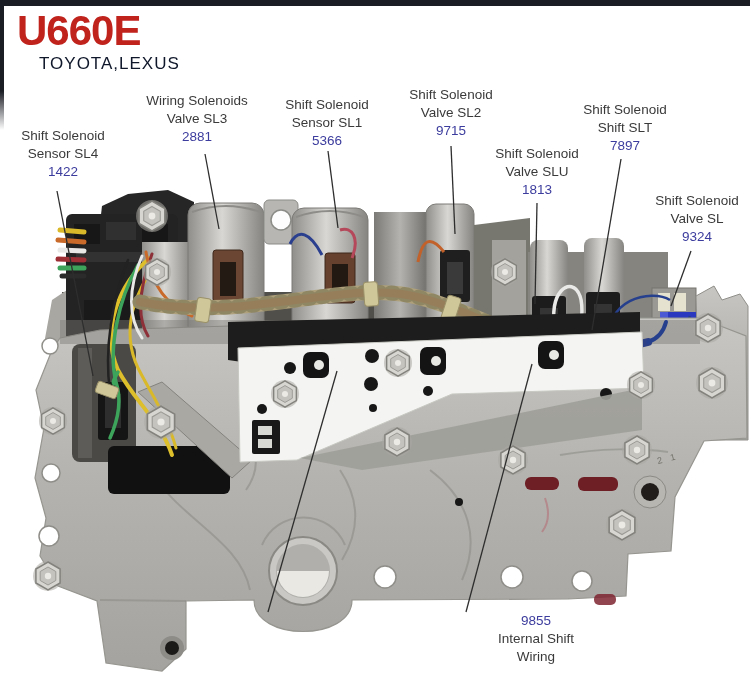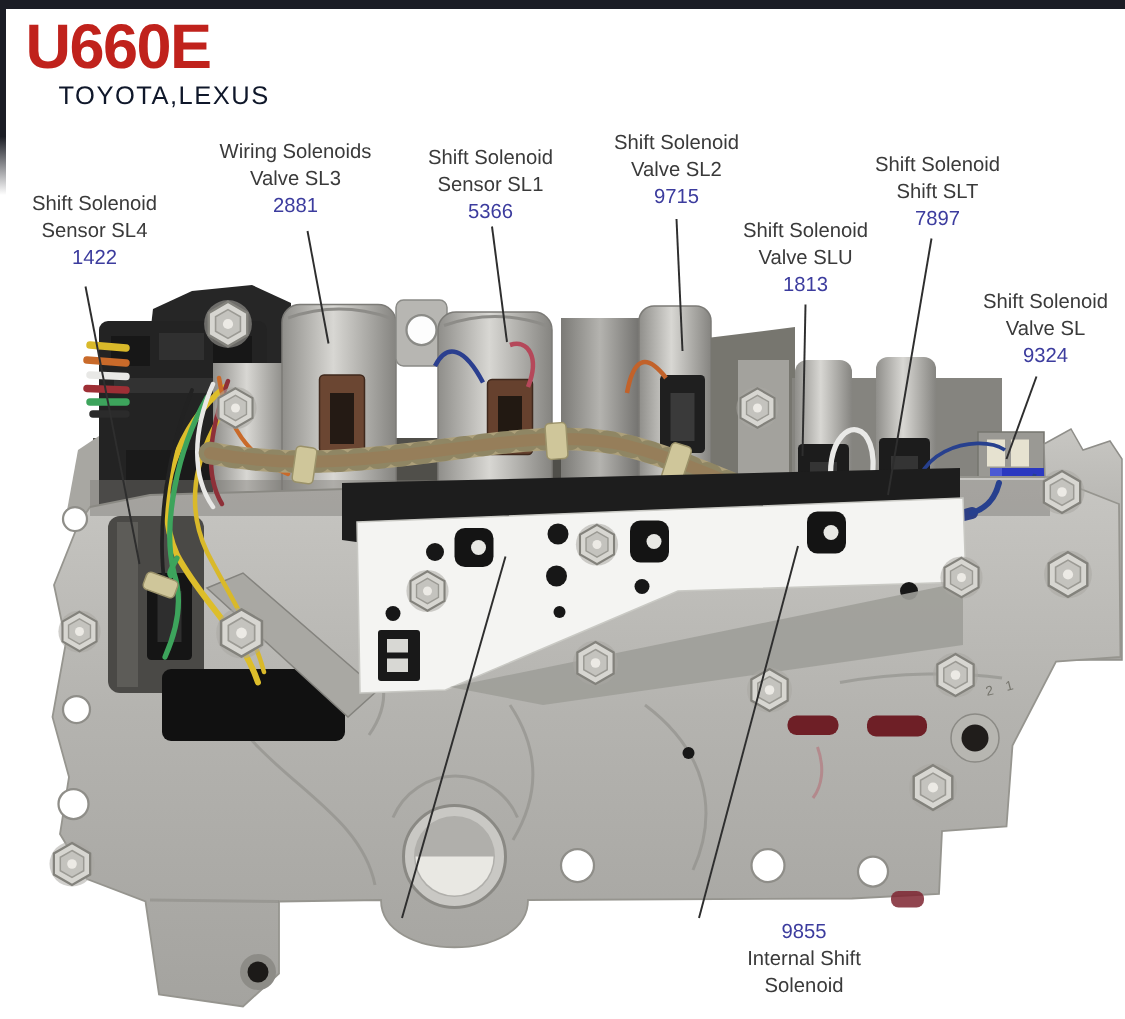--- a/index.html
+++ b/index.html
@@ -341,16 +341,16 @@
     <div class="pn">7897</div>
   </div>
   <div class="callout" style="left:697px;top:192px;">
     <div class="t">Shift Solenoid</div>
     <div class="t">Valve SL</div>
     <div class="pn">9324</div>
   </div>
   <div class="callout" style="left:488px;top:612px;margin-left:48px;">
     <div class="pn">9855</div>
     <div class="t">Internal Shift</div>
-    <div class="t">Solenoid</div>
+    <div class="t">Wiring</div>
   </div>
 
 </div>
 
 </body></html>

